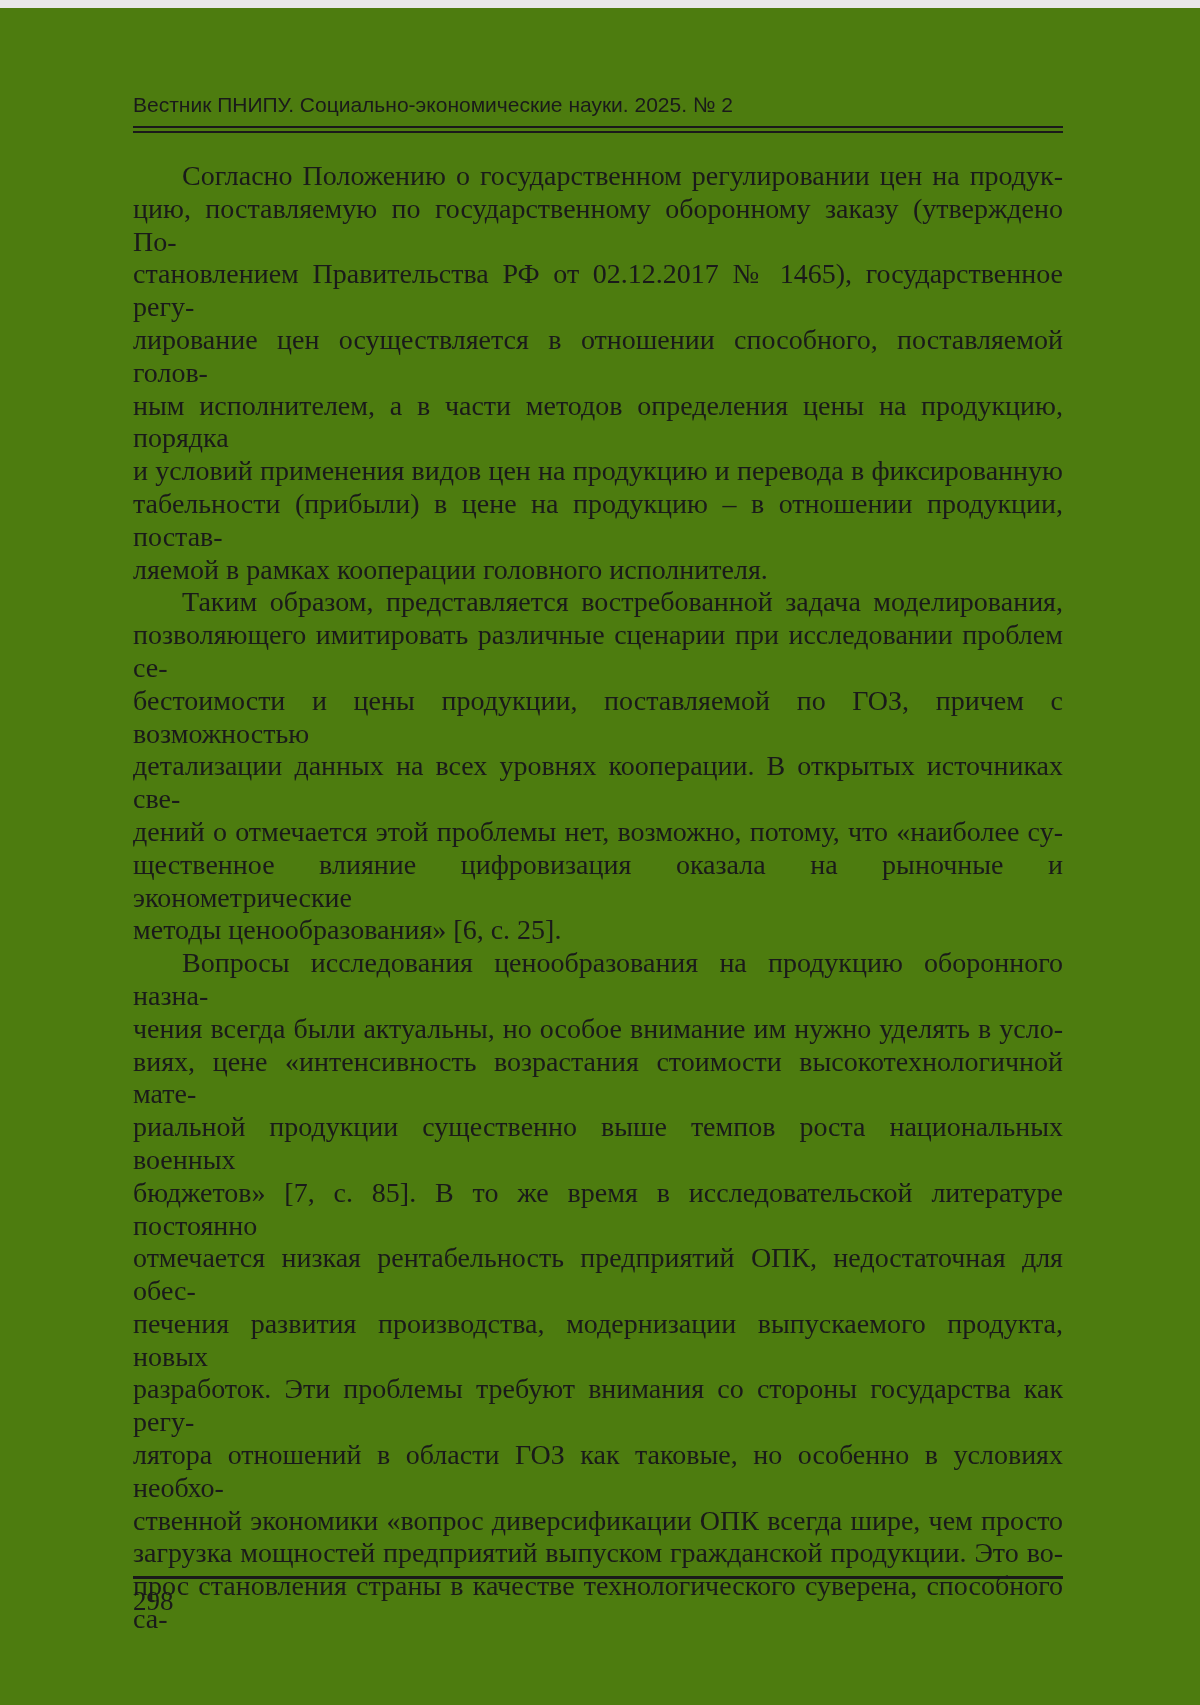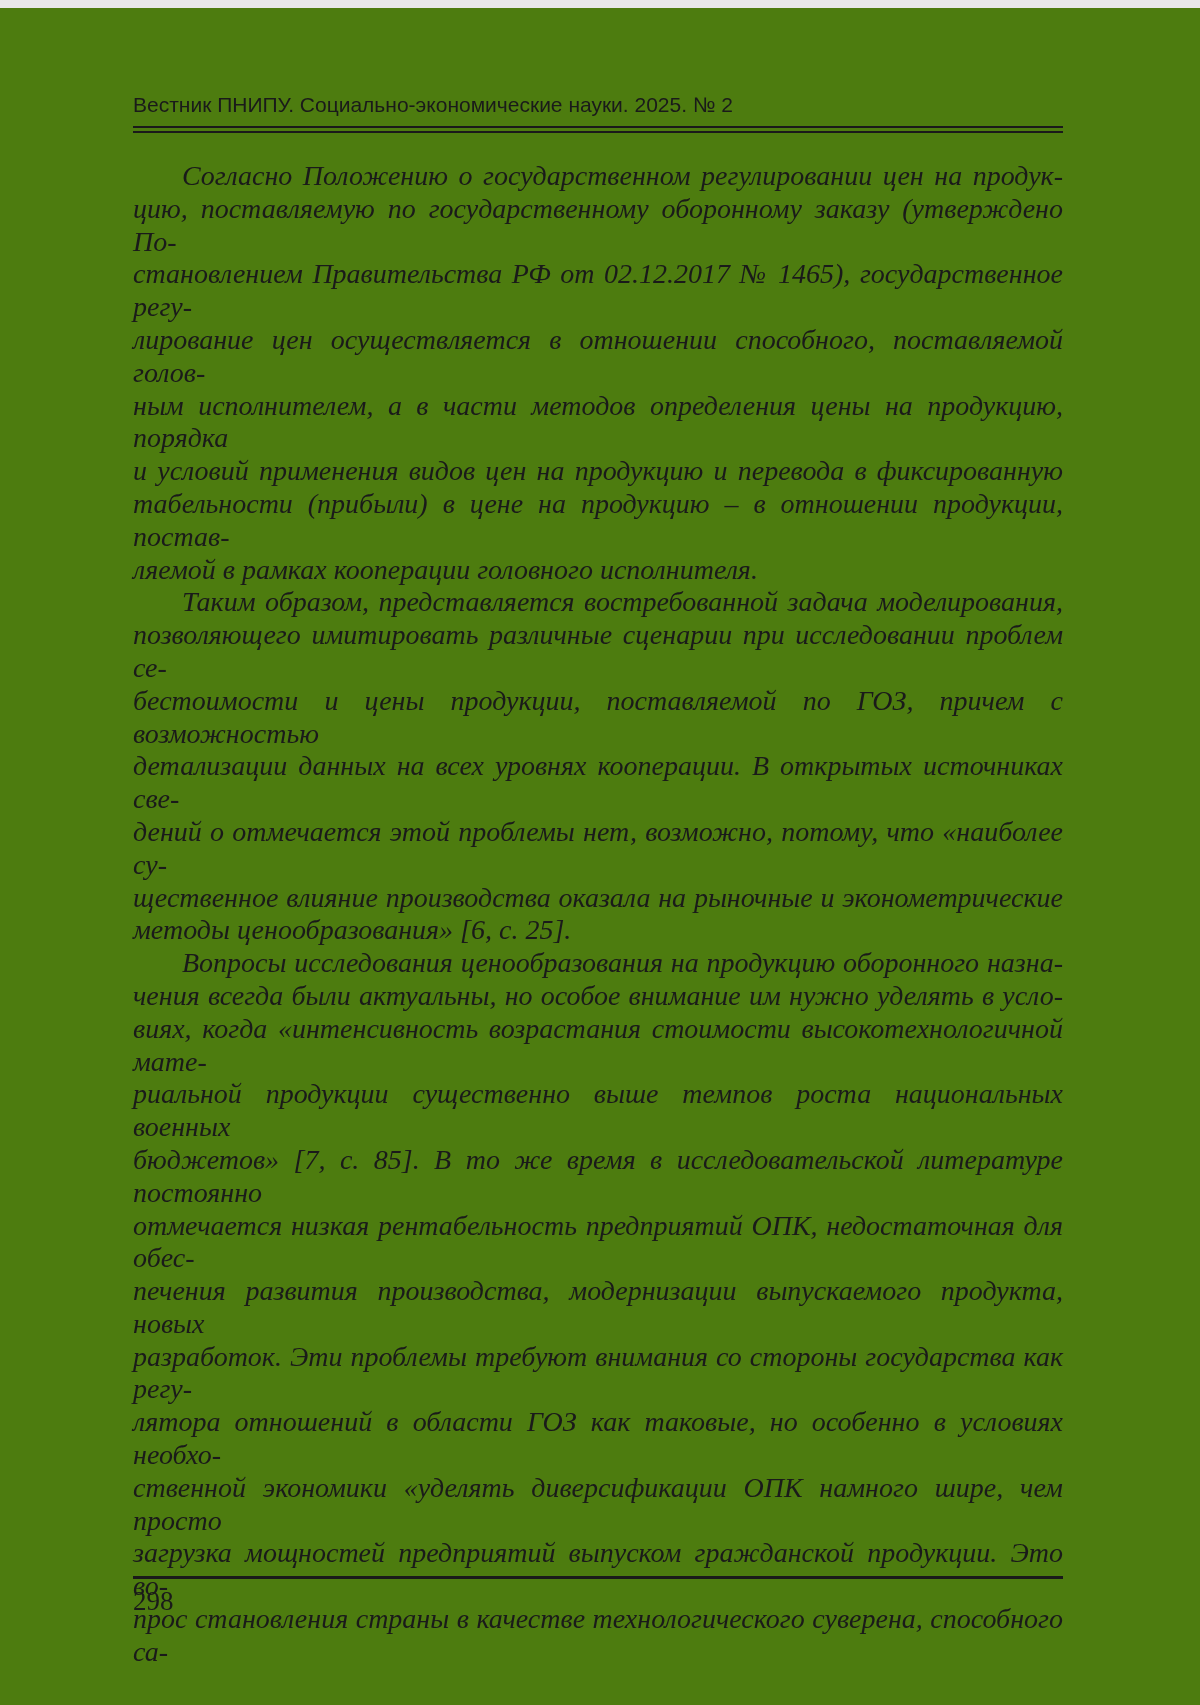--- a/index.html
+++ b/index.html
@@ -28,21 +28,21 @@
     height: 3px;
     border-top: 2px solid #1a1a1a;
     border-bottom: 2px solid #1a1a1a;
   }
 
   
   .body-text {
     top: 152px;
     font-size: 28px;
   }
-  .paragraph { margin: 0; font-style: italic; }
+  .paragraph { margin: 0; }
   .line {
     line-height: 32.8px;
     text-align: justify;
     text-align-last: justify;
     text-justify: inter-word;
     white-space: normal;
   }
   .line.first { text-indent: 49px; }
   .line.last { text-align-last: left; }
 
@@ -71,34 +71,34 @@
         <div class="line">и условий применения видов цен на продукцию и перевода в фиксированную</div>
         <div class="line">табельности (прибыли) в цене на продукцию – в отношении продукции, постав-</div>
         <div class="line last">ляемой в рамках кооперации головного исполнителя.</div>
       </div>
       <div class="paragraph">
         <div class="line first">Таким образом, представляется востребованной задача моделирования,</div>
         <div class="line">позволяющего имитировать различные сценарии при исследовании проблем се-</div>
         <div class="line">бестоимости и цены продукции, поставляемой по ГОЗ, причем с возможностью</div>
         <div class="line">детализации данных на всех уровнях кооперации. В открытых источниках све-</div>
         <div class="line">дений о отмечается этой проблемы нет, возможно, потому, что «наиболее су-</div>
-        <div class="line">щественное влияние производства оказала на рыночные и эконометрические</div>
+        <div class="line">щественное влияние цифровизация оказала на рыночные и эконометрические</div>
         <div class="line last">методы ценообразования» [6, с. 25].</div>
       </div>
       <div class="paragraph">
         <div class="line first">Вопросы исследования ценообразования на продукцию оборонного назна-</div>
         <div class="line">чения всегда были актуальны, но особое внимание им нужно уделять в усло-</div>
-        <div class="line">виях, когда «интенсивность возрастания стоимости высокотехнологичной мате-</div>
+        <div class="line">виях, цене «интенсивность возрастания стоимости высокотехнологичной мате-</div>
         <div class="line">риальной продукции существенно выше темпов роста национальных военных</div>
         <div class="line">бюджетов» [7, с. 85]. В то же время в исследовательской литературе постоянно</div>
         <div class="line">отмечается низкая рентабельность предприятий ОПК, недостаточная для обес-</div>
         <div class="line">печения развития производства, модернизации выпускаемого продукта, новых</div>
         <div class="line">разработок. Эти проблемы требуют внимания со стороны государства как регу-</div>
         <div class="line">лятора отношений в области ГОЗ как таковые, но особенно в условиях необхо-</div>
-        <div class="line">ственной экономики «уделять диверсификации ОПК намного шире, чем просто</div>
+        <div class="line">ственной экономики «вопрос диверсификации ОПК всегда шире, чем просто</div>
         <div class="line">загрузка мощностей предприятий выпуском гражданской продукции. Это во-</div>
         <div class="line">прос становления страны в качестве технологического суверена, способного са-</div>
       </div>
     </div>
 
   <div class="content footer">
     <div class="footer-rule"></div>
     <div class="page-number">298</div>
   </div>
 

